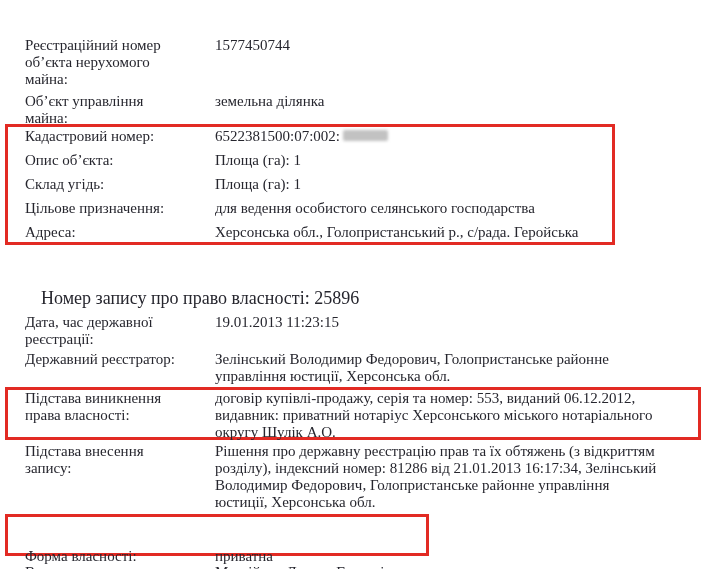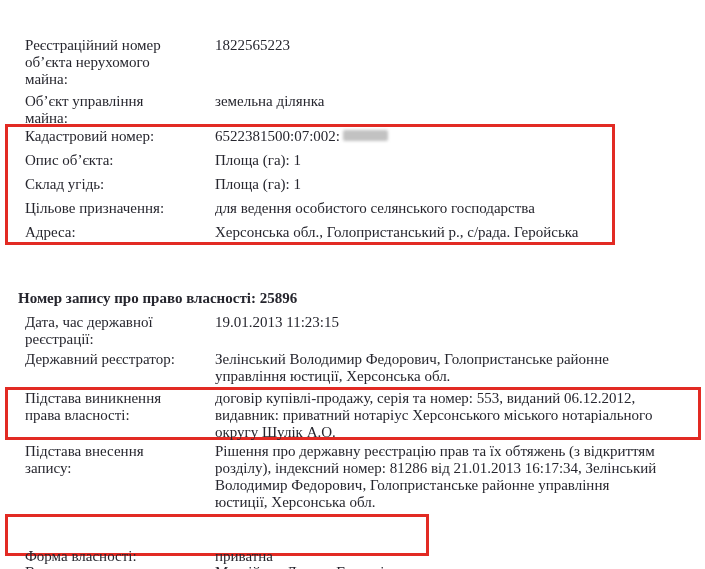--- a/index.html
+++ b/index.html
@@ -15,22 +15,22 @@
     background:#ffffff;
     overflow:hidden;
     font-family:"Liberation Serif","DejaVu Serif",serif;
     font-size:15px;line-height:17px;color:var(--ink);
   }
   .title{
     position:absolute;left:0;width:705px;
     text-align:center;font-weight:bold;font-size:16px;line-height:18px;
   }
   .record{
-    position:absolute;left:18px;
-    font-weight:bold;font-size:15px;
+    position:absolute;left:41px;
+    font-weight:normal;font-size:18px;
   }
   .row{
     position:absolute;left:25px;width:678px;
     display:grid;grid-template-columns:190px 1fr;
   }
   .lbl,.val{white-space:pre;display:block;}
   .redbox{
     position:absolute;
     border:3px solid var(--red);
     background:transparent;
@@ -52,21 +52,21 @@
 
   <div class="redbox" style="left:5px;top:124px;width:610px;height:121px"></div>
   <div class="redbox" style="left:5px;top:387px;width:696px;height:53px"></div>
   <div class="redbox" style="left:5px;top:514px;width:424px;height:42px"></div>
 
 
   <div class="row" style="top:37px">
     <span class="lbl">Реєстраційний номер
 об’єкта нерухомого
 майна:</span>
-    <span class="val">1822565223</span>
+    <span class="val">1577450744</span>
   </div>
 
   <div class="row" style="top:93px">
     <span class="lbl">Об’єкт управління
 майна:</span>
     <span class="val">земельна ділянка</span>
   </div>
 
   <div class="row" style="top:128px">
     <span class="lbl">Кадастровий номер:</span>

